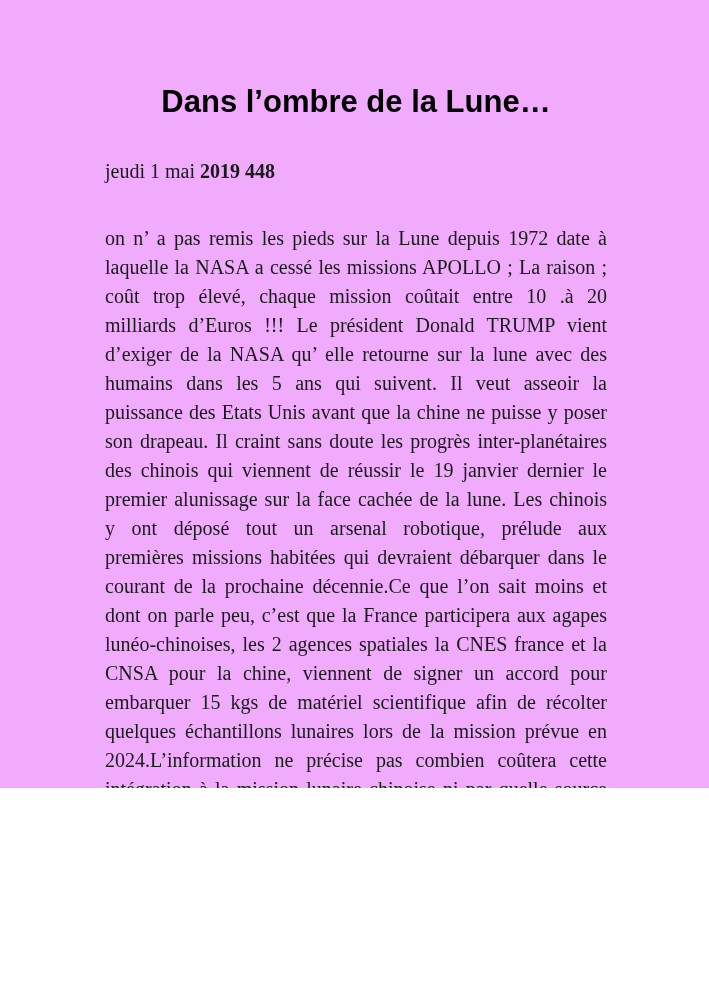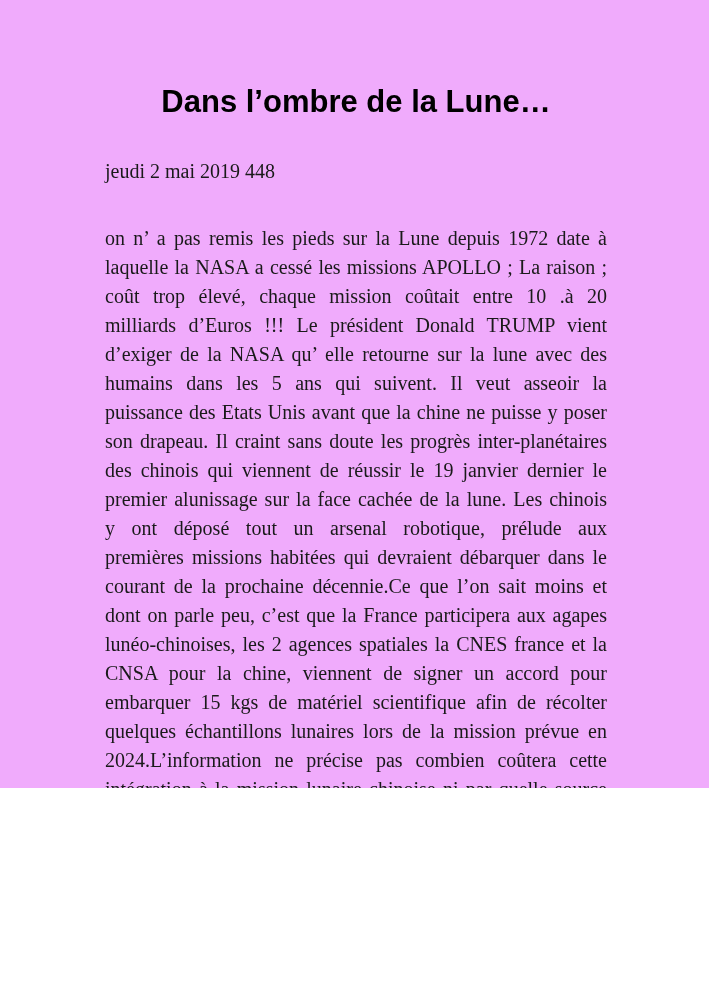--- a/index.html
+++ b/index.html
@@ -28,21 +28,21 @@
     text-align: center;
     padding-top: 84px;
   }
   .dateline {
     margin-top: 38px;
     font-size: 20px;
     line-height: 1.3;
     color: #1a1a1a;
   }
   .dateline .date-bold {
-    font-weight: 400;
+    font-weight: 700;
   }
   .body-text {
     margin-top: 40px;
     font-size: 20px;
     line-height: 29px;
     text-align: justify;
     text-align-last: left;
     color: #1a1a1a;
     word-spacing: 1px;
   }
@@ -58,19 +58,19 @@
   }
 </style>
 </head>
 <body>
 
 <div class="page">
   <div class="content">
 
     <h1 class="doc-title">Dans l’ombre de la Lune…</h1>
 
-    <p class="dateline"><span>jeudi 2 mai </span><span class="date-bold">2019 448</span></p>
+    <p class="dateline"><span>jeudi 1 mai </span><span class="date-bold">2019 448</span></p>
 
     <p class="body-text">on n’ a pas remis les pieds sur la Lune depuis 1972 date à laquelle la NASA a cessé les missions APOLLO ; La raison ; coût trop élevé, chaque mission coûtait entre 10 .à 20 milliards d’Euros !!! Le président Donald TRUMP vient d’exiger de la NASA qu’ elle retourne sur la lune avec des humains dans les 5 ans qui suivent. Il veut asseoir la puissance des Etats Unis avant que la chine ne puisse y poser son drapeau. Il craint sans doute les progrès inter-planétaires des chinois qui viennent de réussir le 19 janvier dernier le premier alunissage sur la face cachée de la lune. Les chinois y ont déposé tout un arsenal robotique, prélude aux premières missions habitées qui devraient débarquer dans le courant de la prochaine décennie.Ce que l’on sait moins et dont on parle peu, c’est que la France participera aux agapes lunéo-chinoises, les 2 agences spatiales la CNES france et la CNSA pour la chine, viennent de signer un accord pour embarquer 15 kgs de matériel scientifique afin de récolter quelques échantillons lunaires lors de la mission prévue en 2024.L’information ne précise pas combien coûtera cette intégration à la mission lunaire chinoise ni par quelle source elle sera financée. Sans doute est-ce un</p>
 
   </div>
 
 </div>
 
 </body></html>

